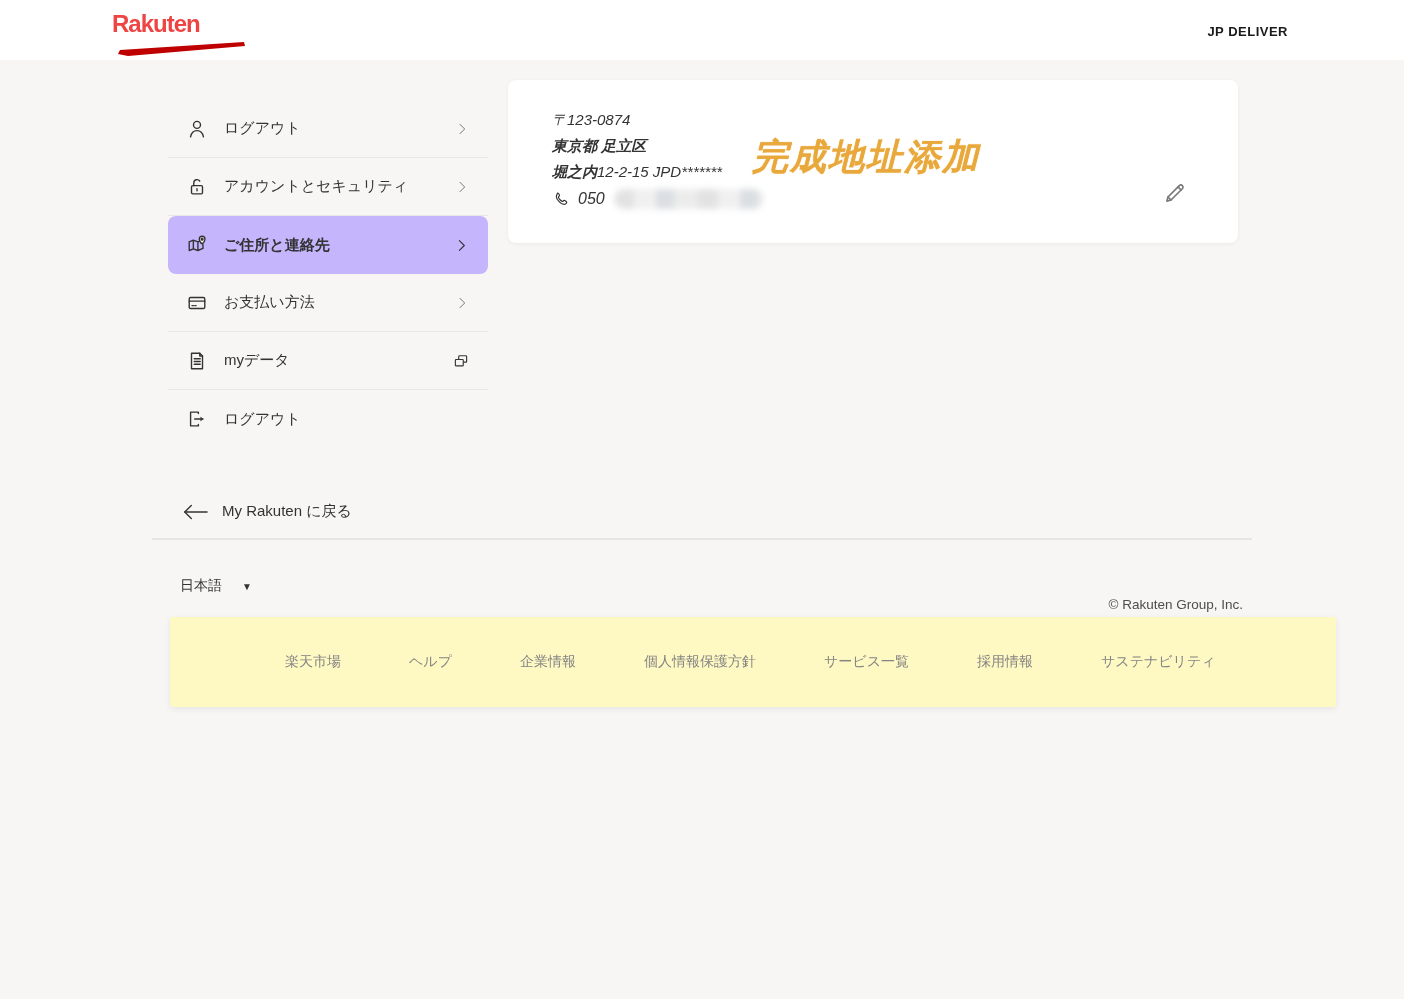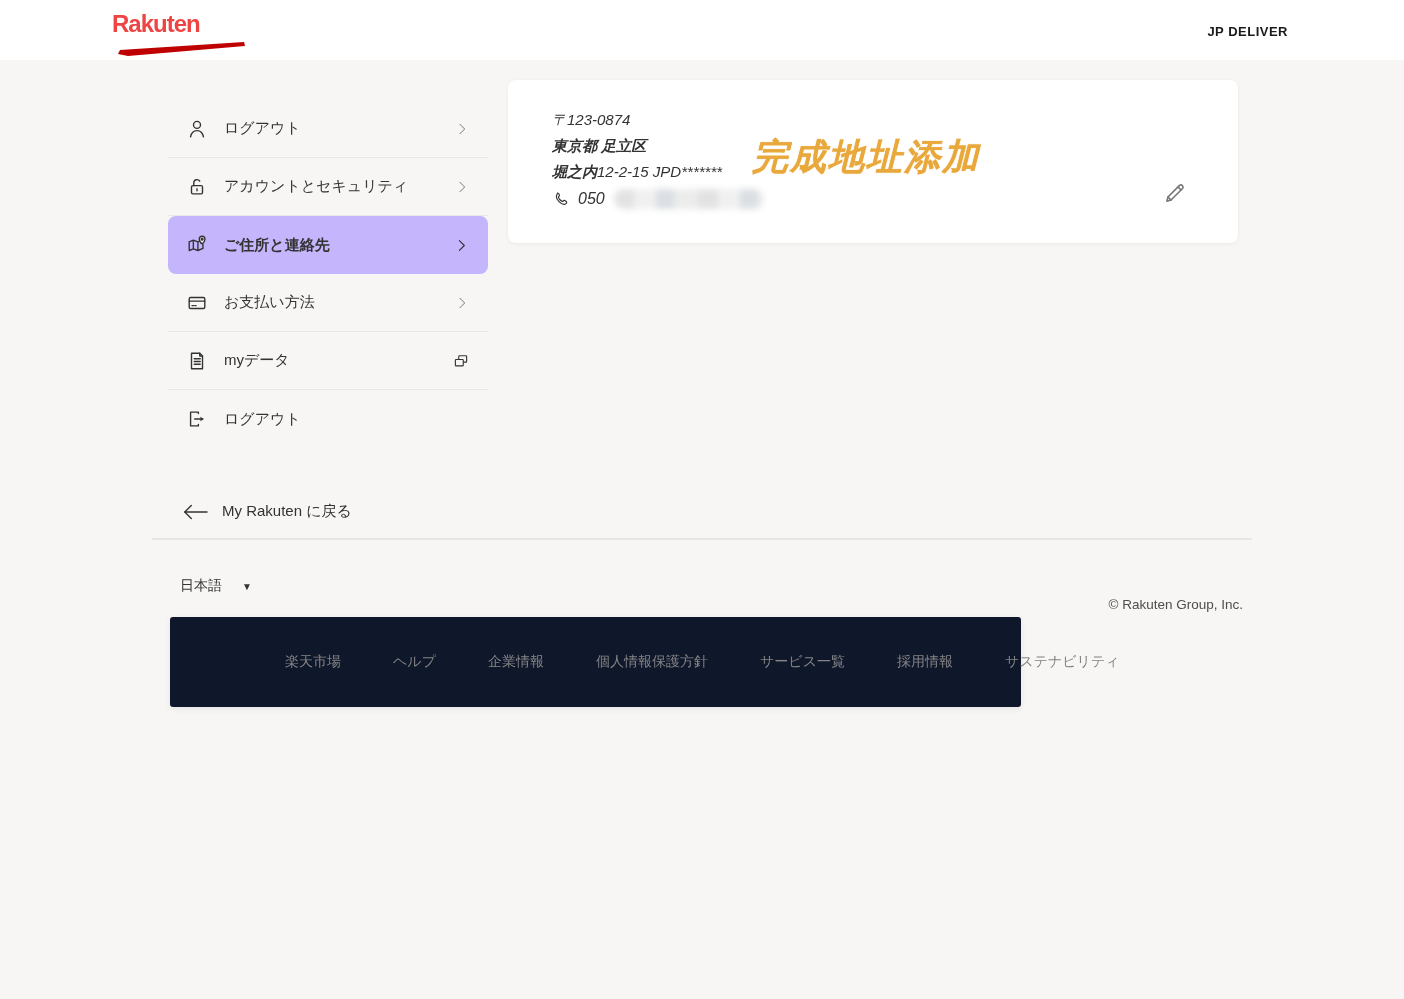--- a/index.html
+++ b/index.html
@@ -80,23 +80,23 @@
   .lang-select {
     position:absolute; left:180px; top:577px; display:flex; align-items:center;
     gap:20px; cursor:pointer;
   }
   .lang-label { font-size:14px; color:#333; }
   .lang-caret { font-size:10px; color:#333; }
   .copyright {
     position:absolute; right:161px; top:577px; font-size:13.5px; color:#4d4d4d;margin-top:20px;
   }
   .footer-card {
-    position:absolute; left:170px; top:617px; width:851px; height:90px;
-    background:#0f172a; border-radius:3px; box-shadow:0 2px 6px rgba(0,0,0,.07);
-    display:flex; align-items:center; padding-left:115px; gap:52px;
+    position:absolute; left:170px; top:617px; width:1166px; height:90px;
+    background:#fef9c3; border-radius:3px; box-shadow:0 2px 6px rgba(0,0,0,.07);
+    display:flex; align-items:center; padding-left:115px; gap:68px;
   }
   .footer-link { font-size:14px; color:#848484; cursor:pointer; white-space:nowrap; }
 </style>
 </head>
 <body>
 
 <div class="header">
   <div class="logo">
     <span class="logo-text">Rakuten</span>
     <svg class="logo-swoosh" width="132" height="16" viewBox="0 0 132 16">

